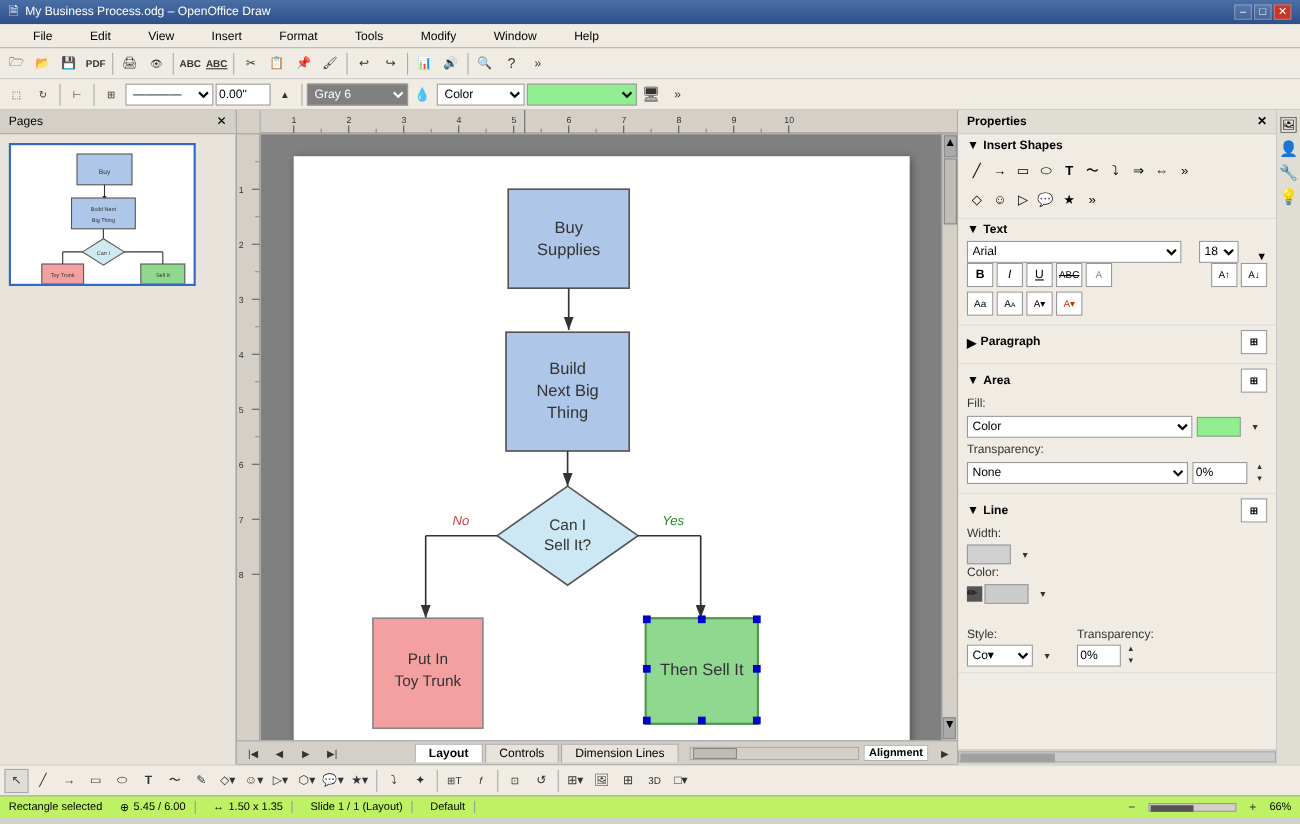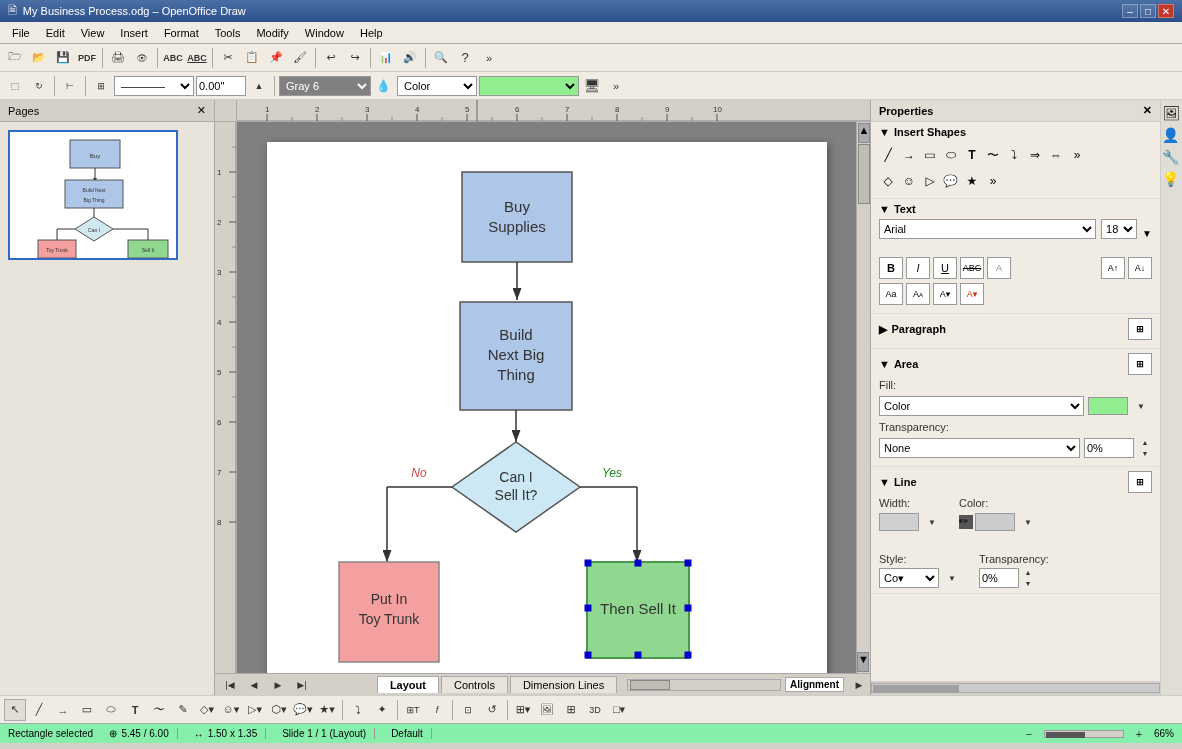--- a/index.html
+++ b/index.html
@@ -35,20 +35,21 @@
       padding: 0 4px;
       border-bottom: 1px solid #aaa;
       font-size: 11px;
     }
     .menu-item {
       padding: 2px 8px;
       cursor: pointer;
       height: 100%;
       display: flex;
       align-items: center;
+      margin-left: 18px;
     }
 
     
     .toolbar {
       background: #f0ece4;
       height: 28px;
       display: flex;
       align-items: center;
       padding: 0 4px;
       border-bottom: 1px solid #ccc;
@@ -191,21 +192,21 @@
       width: 24px; height: 22px;
       border: 1px solid #999; background: white;
       cursor: pointer; font-size: 11px;
       display: flex; align-items: center; justify-content: center;
     }
     .format-btn.bold { font-weight: bold; }
     .format-btn.italic { font-style: italic; }
 
     
     .status-bar {
-      background: #86efac;
+      background: #bef264;
       height: 20px;
       display: flex;
       align-items: center;
       padding: 0 8px;
       font-size: 10px;
       border-top: 1px solid #aaa;
       gap: 16px;
     }
     .status-section { display: flex; align-items: center; gap: 4px; border-right: 1px solid #999; padding-right: 8px; }
 
@@ -254,21 +255,21 @@
       padding: 4px 0;
     }
     .prop-shape-btn {
       width: 18px; height: 18px;
       display: flex; align-items: center; justify-content: center;
       cursor: pointer; font-size: 12px;
       border: 1px solid transparent;
     }
 
     .prop-text-row {
-      display: flex; align-items: flex-end; gap: 5px; margin-bottom: 18px;
+      display: flex; align-items: flex-end; gap: 16px; margin-bottom: 0;
     }
     .prop-font-select { height: 20px; font-size: 11px; border: 1px solid #999; background: white; flex: 1; }
     .prop-font-size { height: 20px; font-size: 11px; border: 1px solid #999; background: white; width: 36px; }
     .prop-format-row { display: flex; gap: 3px; margin-bottom: 4px; }
   </style>
 </head>
 <body>
 
 <div class="title-bar">
   <div class="title-bar-left">
@@ -675,21 +676,21 @@
           </div>
         </div>
       </div>
 
       <div class="prop-section">
         <div class="prop-section-title">
           <span>▼</span>
           <span>Line</span>
           <div class="format-btn" style="margin-left:auto;font-size:9px;">⊞</div>
         </div>
-        <div style="display:flex;gap:16px;">
+        <div style="display:flex;gap:0;flex-direction:column;">
           <div>
             <div class="prop-label">Width:</div>
             <div style="display:flex;align-items:center;gap:2px;margin-top:2px;">
               <div class="prop-line-swatch"></div>
               <div class="toolbar-btn" style="font-size:8px;">▼</div>
             </div>
           </div>
           <div>
             <div class="prop-label">Color:</div>
             <div style="display:flex;align-items:center;gap:2px;margin-top:2px;">

